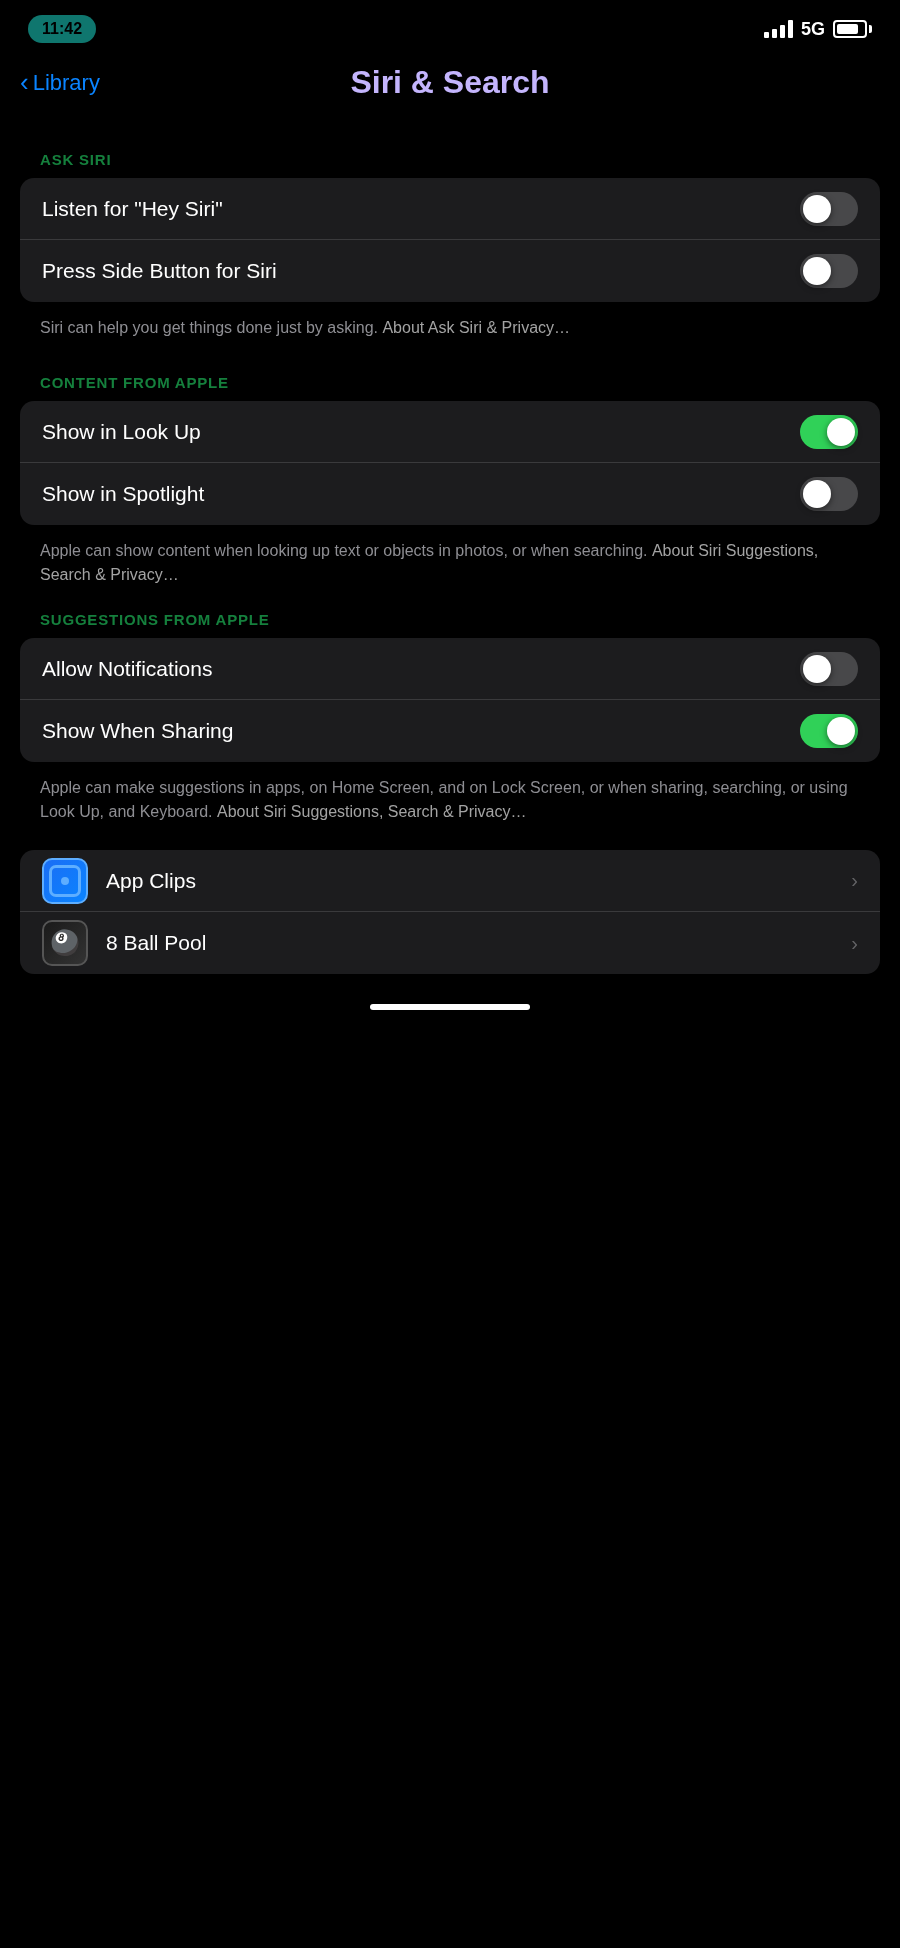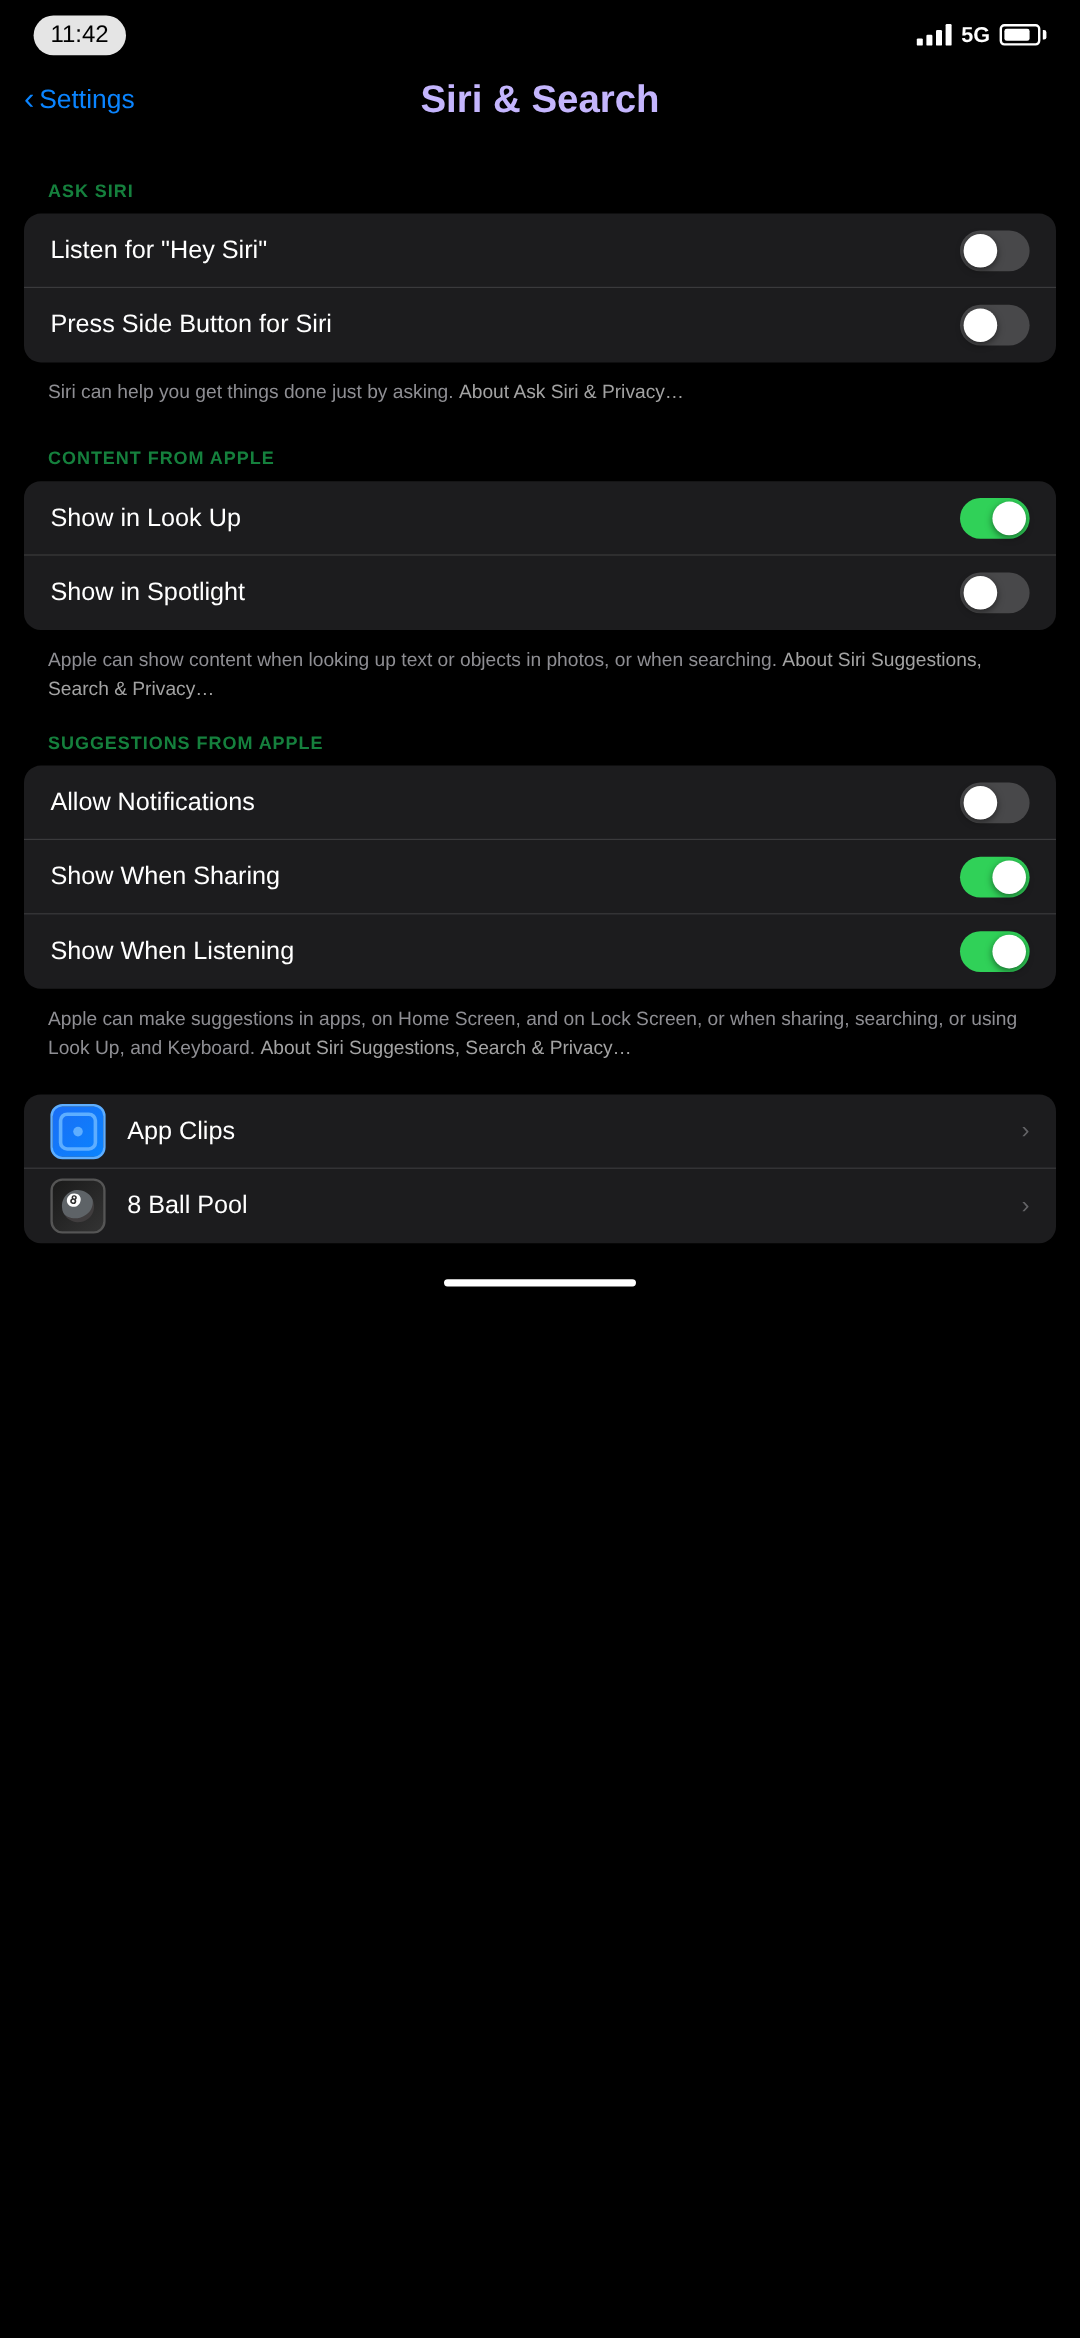--- a/index.html
+++ b/index.html
@@ -17,24 +17,24 @@
     
     .status-bar {
       display: flex;
       justify-content: space-between;
       align-items: center;
       padding: 14px 28px 10px 28px;
       height: 54px;
     }
 
     .status-time {
-      background: #e5e5e5;
+      background: #0f766e;
       color: #000;
-      font-weight: 400;
-      font-size: 20px;
+      font-weight: 700;
+      font-size: 16px;
       padding: 5px 14px;
       border-radius: 20px;
     }
 
     .status-right {
       display: flex;
       align-items: center;
       gap: 8px;
     }
 
@@ -291,21 +291,21 @@
         <div class="battery-fill"></div>
       </div>
       <div class="battery-tip"></div>
     </div>
   </div>
 </div>
 
 <div class="nav-bar">
   <a class="back-button">
     <span class="back-chevron">‹</span>
-    <span>Settings</span>
+    <span>Library</span>
   </a>
   <span class="nav-title">Siri &amp; Search</span>
 </div>
 
 <div class="section-header">ASK SIRI</div>
 
 <div class="settings-group">
   <div class="settings-row">
     <span class="settings-row-label">Listen for "Hey Siri"</span>
     <div class="toggle off">
@@ -349,26 +349,20 @@
 
 <div class="settings-group">
   <div class="settings-row">
     <span class="settings-row-label">Allow Notifications</span>
     <div class="toggle off">
       <div class="toggle-knob"></div>
     </div>
   </div>
   <div class="settings-row">
     <span class="settings-row-label">Show When Sharing</span>
-    <div class="toggle on">
-      <div class="toggle-knob"></div>
-    </div>
-  </div>
-  <div class="settings-row">
-    <span class="settings-row-label">Show When Listening</span>
     <div class="toggle on">
       <div class="toggle-knob"></div>
     </div>
   </div>
 </div>
 
 <div class="section-footer">
   <span>Apple can make suggestions in apps, on Home Screen, and on Lock Screen, or when sharing, searching, or using Look Up, and Keyboard.&nbsp;</span><a>About Siri Suggestions, Search &amp; Privacy…</a>
 </div>
 

